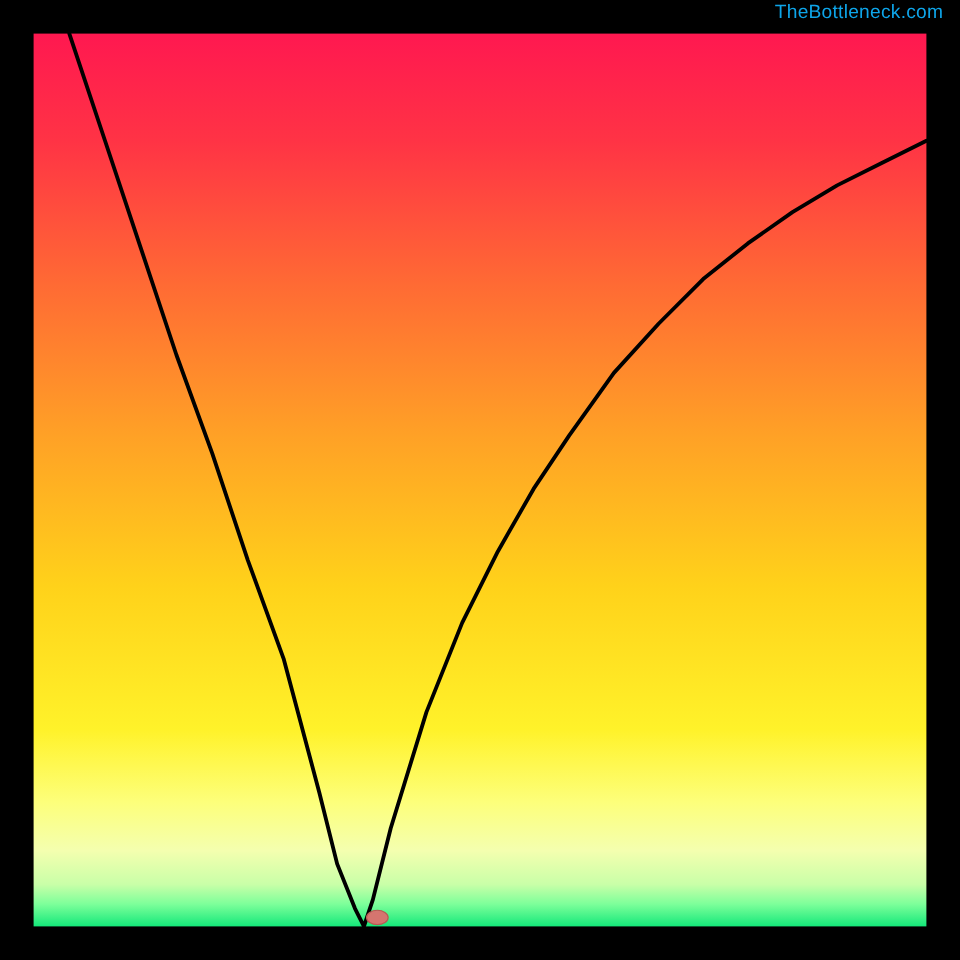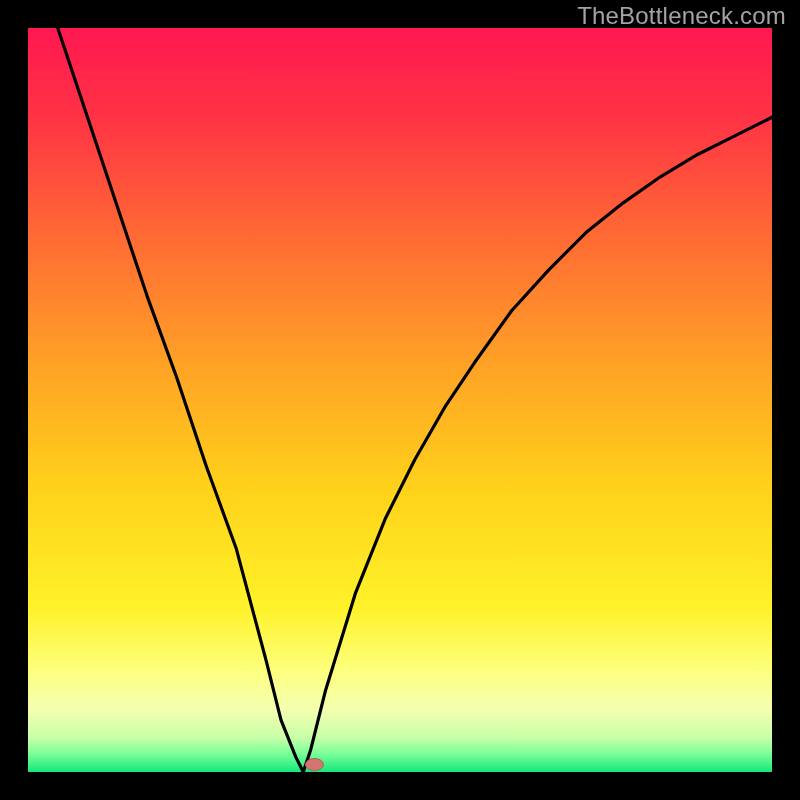--- a/index.html
+++ b/index.html
@@ -16,22 +16,22 @@
     left: 0;
     top: 0;
     width: 800px;
     height: 800px;
     background: #000;
   }
   .attribution {
     position: absolute;
     top: 2px;
     right: 14px;
-    color: #a3a3a3;
-    font-size: 24px;
+    color: #0ea5e9;
+    font-size: 16px;
     font-weight: 400;
     letter-spacing: 0.2px;
     user-select: none;
   }
   svg {
     position: absolute;
     left: 0;
     top: 0;
   }
 </style>

